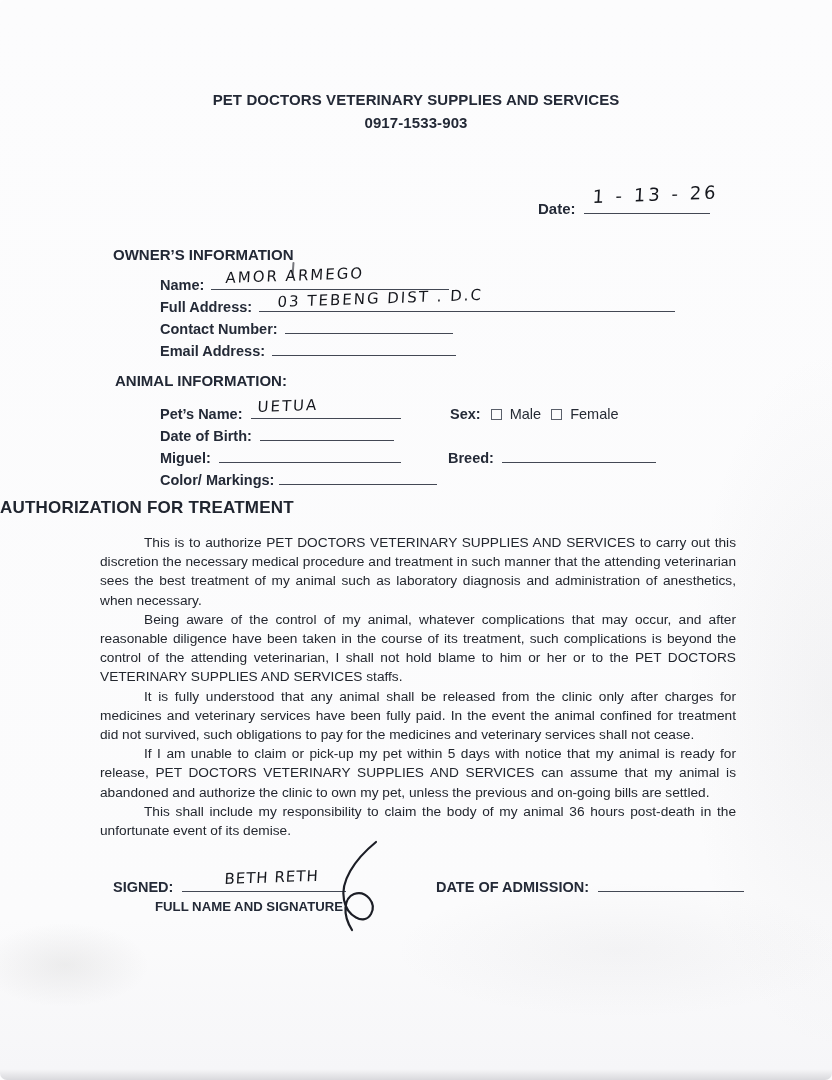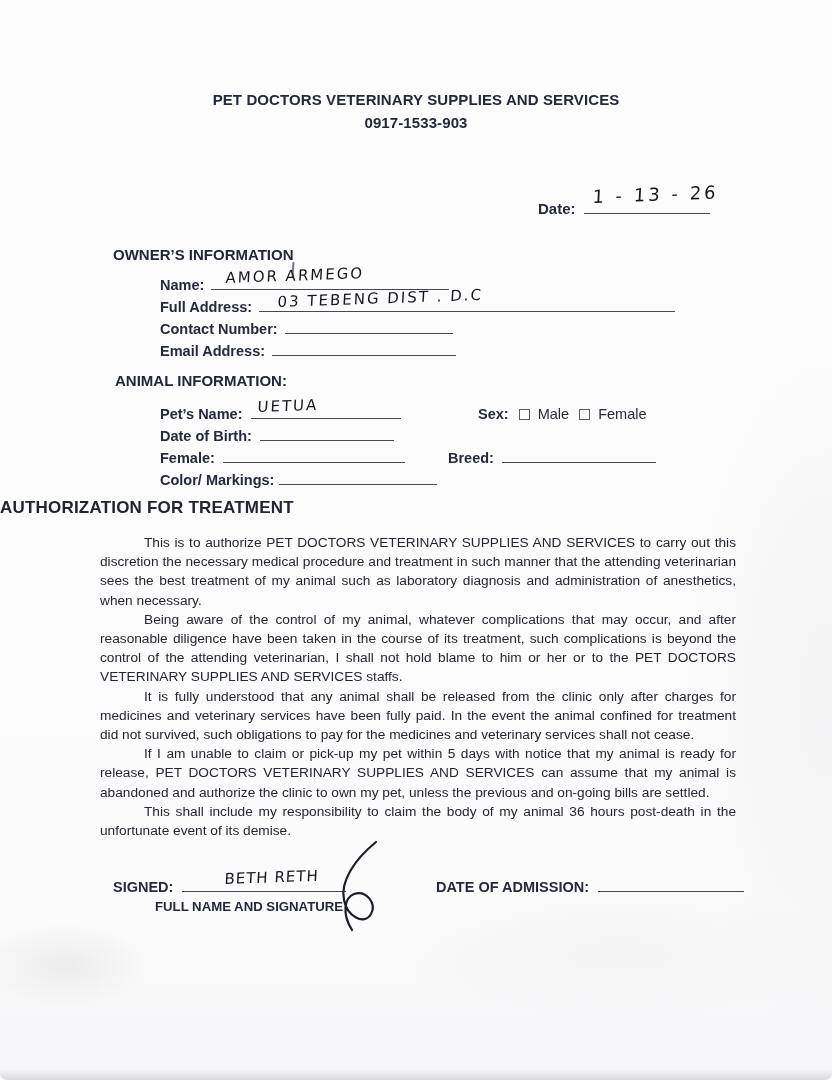--- a/index.html
+++ b/index.html
@@ -87,35 +87,35 @@
 
   <div class="sec-h" style="left:115px;top:372px;">ANIMAL INFORMATION:</div>
 
   <div class="row" style="top:406px;left:160px;">
     <span class="lbl">Pet’s Name:</span>
     <span class="u" style="width:150px;margin-left:4px;">
       <span class="hw" style="left:6px;top:-20px;font-size:15px;">UETUA</span>
     </span>
   </div>
 
-  <div class="row" style="top:406px;left:450px;margin-left:28px;">
+  <div class="row" style="top:406px;left:450px;">
     <span class="lbl">Sex:</span>
     <span class="cb"></span>
     <span>Male</span>
     <span class="cb"></span>
     <span>Female</span>
   </div>
 
   <div class="row" style="top:428px;left:160px;">
     <span class="lbl">Date of Birth:</span>
     <span class="u" style="width:134px;margin-left:4px;"></span>
   </div>
 
   <div class="row" style="top:450px;left:160px;">
-    <span class="lbl">Female:</span>
+    <span class="lbl">Miguel:</span>
     <span class="u" style="width:182px;margin-left:4px;"></span>
   </div>
 
   <div class="row" style="top:450px;left:448px;">
     <span class="lbl">Breed:</span>
     <span class="u" style="width:154px;margin-left:4px;"></span>
   </div>
 
   <div class="row" style="top:472px;left:160px;">
     <span class="lbl">Color/ Markings:</span>

